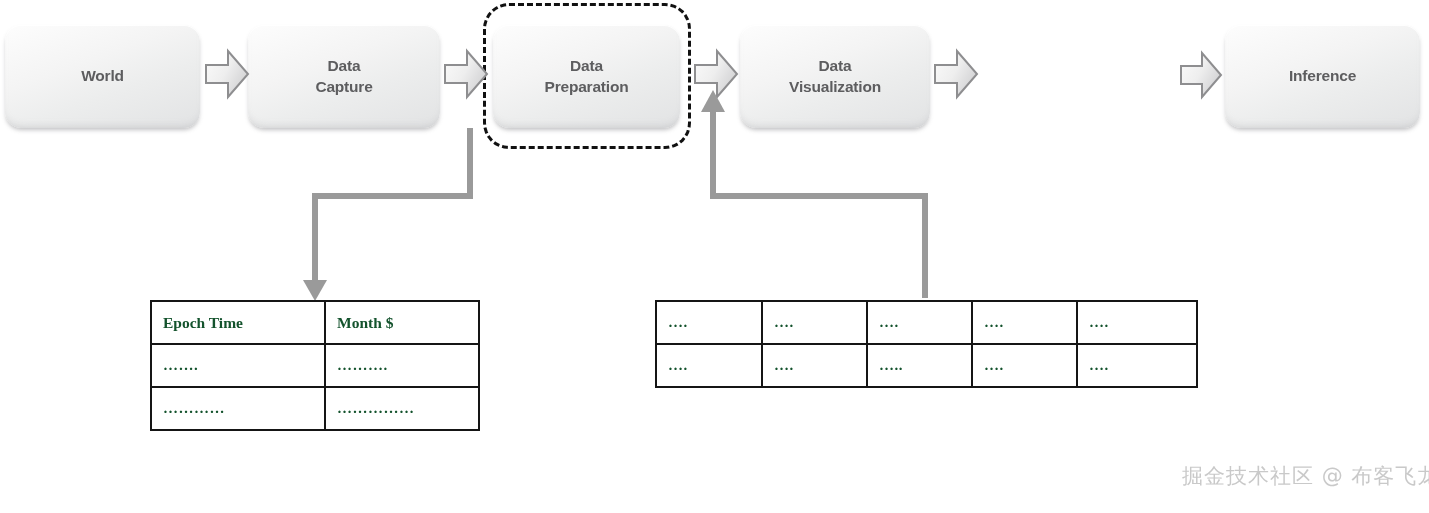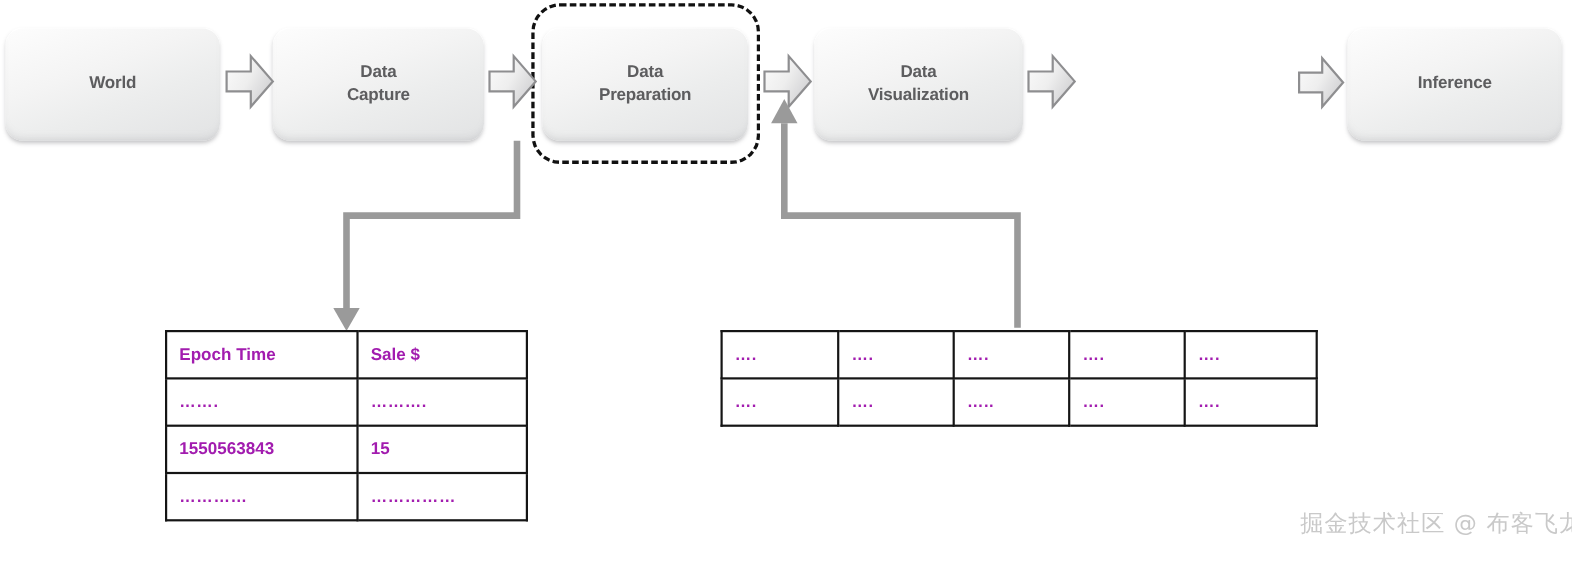--- a/index.html
+++ b/index.html
@@ -54,26 +54,26 @@
     position:absolute;
     border-collapse:collapse;
     background:#fff;
     table-layout:fixed;
   }
   .dtable td{
     border:2px solid #151515;
     padding:0 11px;
     font-weight:bold;
     font-size:15.5px;
-    color:#a21caf;
+    color:#14532d;
     height:41px;
     vertical-align:middle;
     overflow:hidden;
     white-space:nowrap;
-    font-family:Liberation Sans, sans-serif;
+    font-family:Liberation Serif, serif;
   }
   .dtable td.dots{font-size:15px;letter-spacing:.5px;}
 
   
   .wm{
     position:absolute;
     color:#c9c9c9;
     font-size:21px;
     letter-spacing:1px;
     white-space:nowrap;
@@ -162,29 +162,25 @@
   </svg>
 
   <table class="dtable" style="left:150px;top:300px;width:328px;">
     <colgroup>
         <col style="width:174px">
         <col style="width:154px">
       </colgroup>
     <tbody>
       <tr>
         <td>Epoch Time</td>
-        <td>Sale $</td>
+        <td>Month $</td>
       </tr>
       <tr>
         <td class="dots">…….</td>
         <td class="dots">……….</td>
-      </tr>
-      <tr>
-        <td>1550563843</td>
-        <td>15</td>
       </tr>
       <tr>
         <td class="dots">…………</td>
         <td class="dots">……………</td>
       </tr>
     </tbody>
   </table>
 
   <table class="dtable" style="left:655px;top:300px;width:541px;">
     <colgroup>

